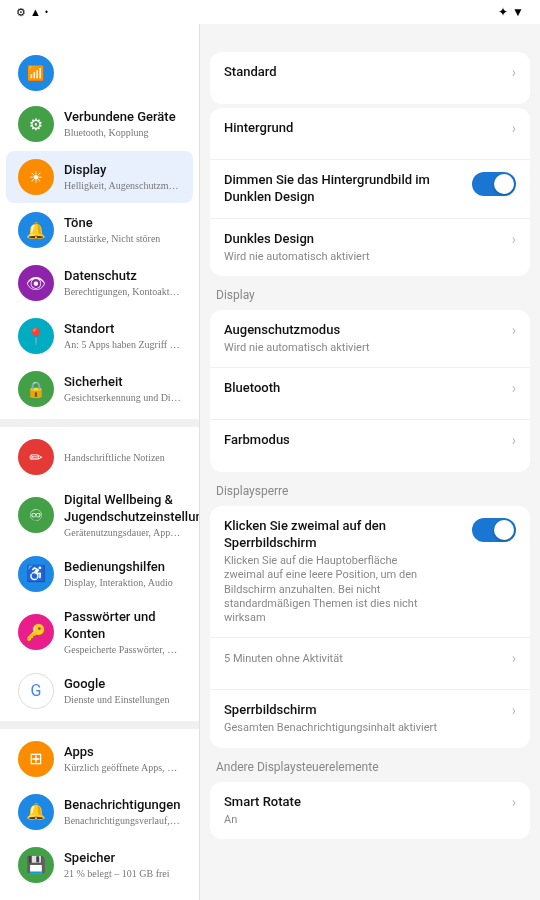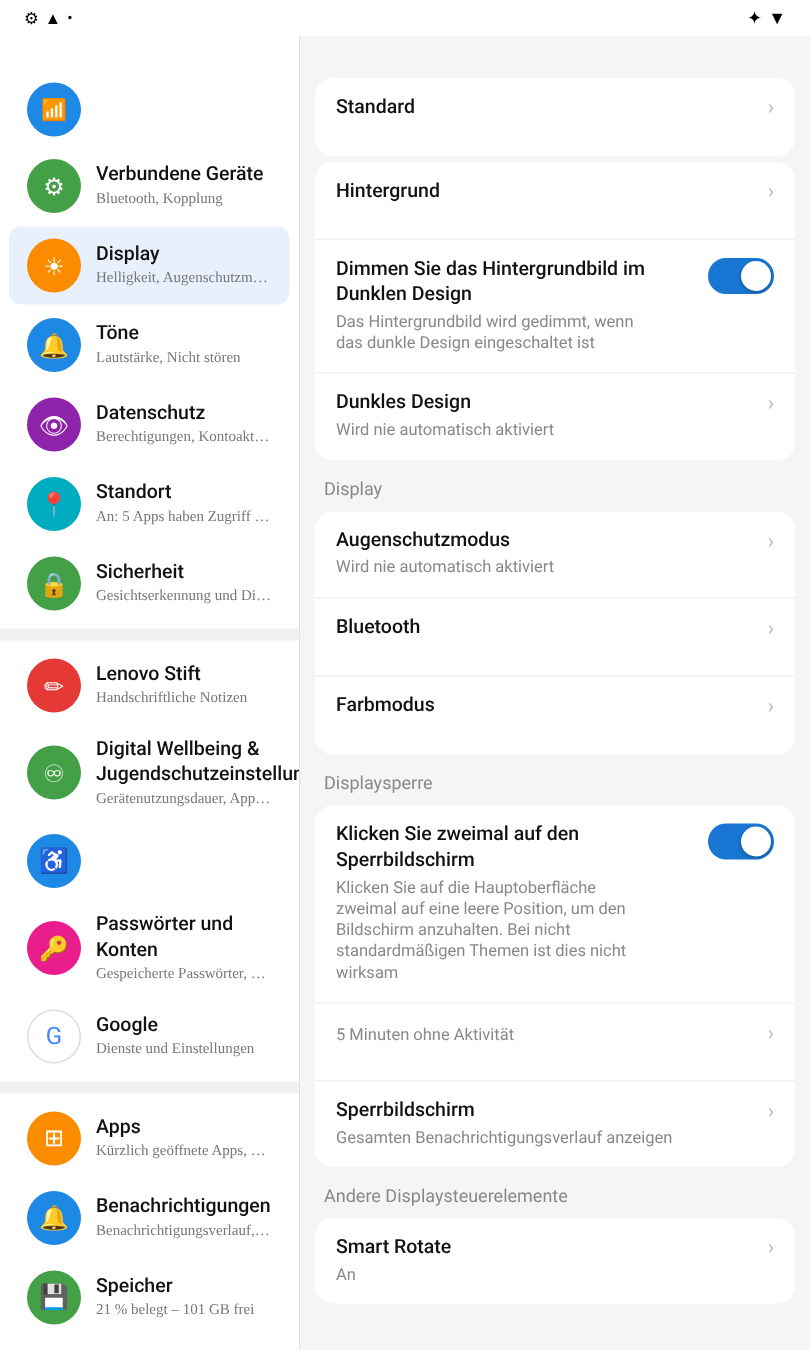--- a/index.html
+++ b/index.html
@@ -246,33 +246,36 @@
     <div class="sidebar-icon" style="background:#43a047; border:none; color:#fff;">🔒</div>
     <div class="sidebar-text">
       <div class="sidebar-text-title">Sicherheit</div>
       <div class="sidebar-text-sub">Gesichtserkennung und Displaysperre</div>
     </div>
   </div>
         <div class="sidebar-divider"></div>
         <div class="sidebar-item">
     <div class="sidebar-icon" style="background:#e53935; border:none; color:#fff;">✏</div>
     <div class="sidebar-text">
-      <div class="sidebar-text-title">Lenovo Stift</div>
       <div class="sidebar-text-sub">Handschriftliche Notizen</div>
     </div>
   </div>
         <div class="sidebar-item">
     <div class="sidebar-icon" style="background:#43a047; border:none; color:#fff;">♾</div>
     <div class="sidebar-text">
       <div class="sidebar-text-title">Digital Wellbeing &amp; Jugendschutzeinstellungen</div>
       <div class="sidebar-text-sub">Gerätenutzungsdauer, App-Timer, Schlafenszeit</div>
     </div>
   </div>
         <div class="sidebar-item">
     <div class="sidebar-icon" style="background:#1e88e5; border:none; color:#fff;">♿</div>
+    <div class="sidebar-text">
+      <div class="sidebar-text-title">Bedienungshilfen</div>
+      <div class="sidebar-text-sub">Display, Interaktion, Audio</div>
+    </div>
   </div>
         <div class="sidebar-item">
     <div class="sidebar-icon" style="background:#e91e8c; border:none; color:#fff;">🔑</div>
     <div class="sidebar-text">
       <div class="sidebar-text-title">Passwörter und Konten</div>
       <div class="sidebar-text-sub">Gespeicherte Passwörter, automatisches Ausfüllen, syn...</div>
     </div>
   </div>
         <div class="sidebar-item">
     <div class="sidebar-icon" style="background:#fff; border:1px solid #ddd; color:#4285f4;">G</div>
@@ -327,21 +330,20 @@
           <div class="settings-row">
       <div class="settings-row-text">
         <div class="settings-row-title">Hintergrund</div>
 
       </div>
       <span class="chevron">›</span>
     </div>
           <div class="settings-row">
       <div class="settings-row-text">
         <div class="settings-row-title">Dimmen Sie das Hintergrundbild im Dunklen Design</div>
-        <div class="settings-row-sub">Das Hintergrundbild wird gedimmt, wenn das dunkle Design eingeschaltet ist</div>
       </div>
       <div class="toggle on">
               <div class="toggle-thumb"></div>
             </div>
     </div>
           <div class="settings-row">
       <div class="settings-row-text">
         <div class="settings-row-title">Dunkles Design</div>
         <div class="settings-row-sub">Wird nie automatisch aktiviert</div>
       </div>
@@ -385,21 +387,21 @@
     </div>
           <div class="settings-row">
       <div class="settings-row-text">
         <div class="settings-row-sub">5 Minuten ohne Aktivität</div>
       </div>
       <span class="chevron">›</span>
     </div>
           <div class="settings-row">
       <div class="settings-row-text">
         <div class="settings-row-title">Sperrbildschirm</div>
-        <div class="settings-row-sub">Gesamten Benachrichtigungsverlauf anzeigen</div>
+        <div class="settings-row-sub">Gesamten Benachrichtigungsinhalt aktiviert</div>
       </div>
       <span class="chevron">›</span>
     </div>
         </div>
         <div class="section-label">Andere Displaysteuerelemente</div>
         <div class="settings-card">
           <div class="settings-row">
       <div class="settings-row-text">
         <div class="settings-row-title">Smart Rotate</div>
         <div class="settings-row-sub">An</div>

